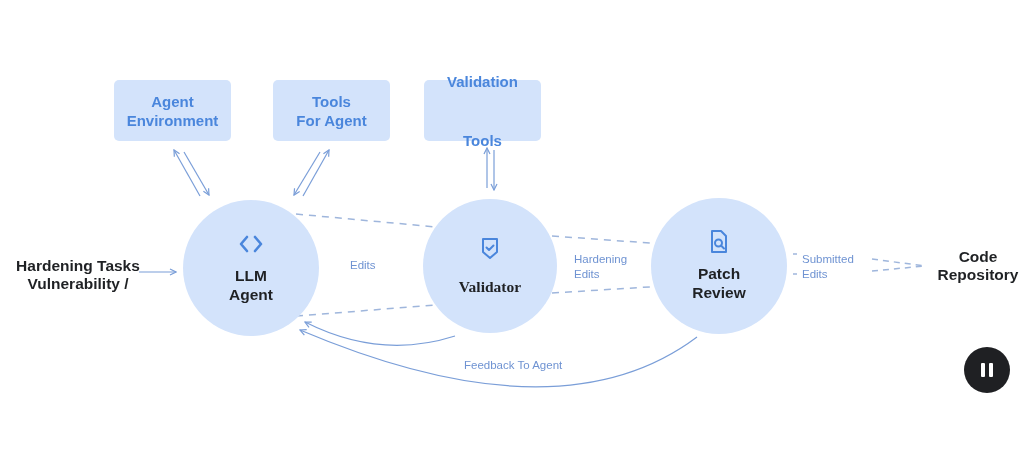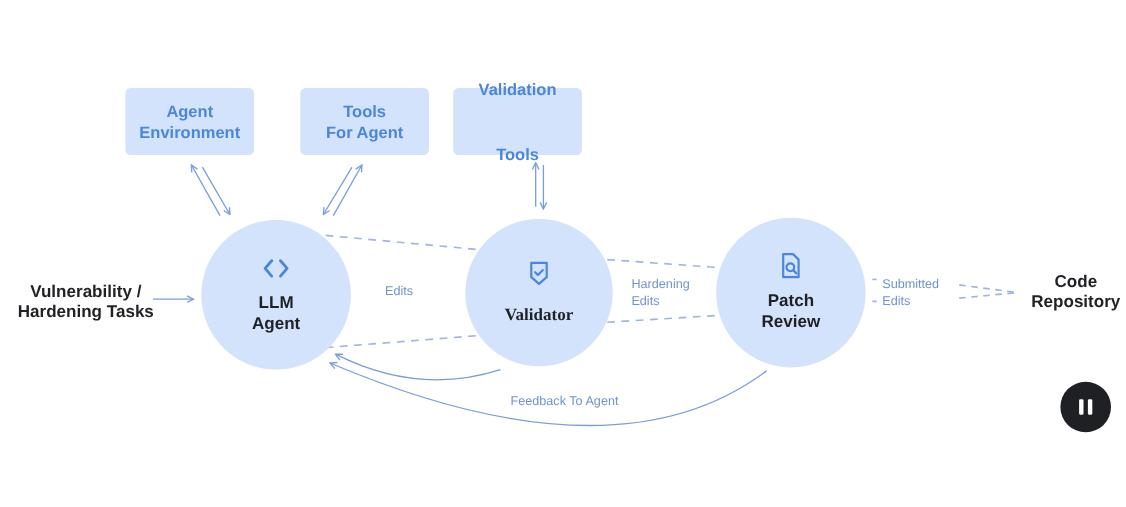--- a/index.html
+++ b/index.html
@@ -50,28 +50,28 @@
 </svg>
 
 <div class="box" style="left:114px; top:80px;">
   <span>Agent</span>
   <span>Environment</span>
 </div>
 <div class="box" style="left:273px; top:80px;">
   <span>Tools</span>
   <span>For Agent</span>
 </div>
-<div class="box" style="left:412px; top:80px;gap:40px;">
+<div class="box" style="left:424px; top:80px;gap:40px;">
   <span>Validation</span>
   <span>Tools</span>
 </div>
 
 <div class="side" style="left:12px; top:257px; width:132px;">
+  <div>Hardening Tasks</div>
   <div>Vulnerability /</div>
-  <div>Hardening Tasks</div>
 </div>
 
 <div class="node" style="left:183px; top:200px; width:136px; height:136px;">
   <svg class="icon" viewBox="0 0 28 24">
     <path d="M10,5 L4,12 L10,19" fill="none" stroke="#4a86dc" stroke-width="2.6" stroke-linecap="round" stroke-linejoin="round"></path>
     <path d="M18,5 L24,12 L18,19" fill="none" stroke="#4a86dc" stroke-width="2.6" stroke-linecap="round" stroke-linejoin="round"></path>
   </svg>
   <span>LLM</span>
   <span>Agent</span>
 </div>

